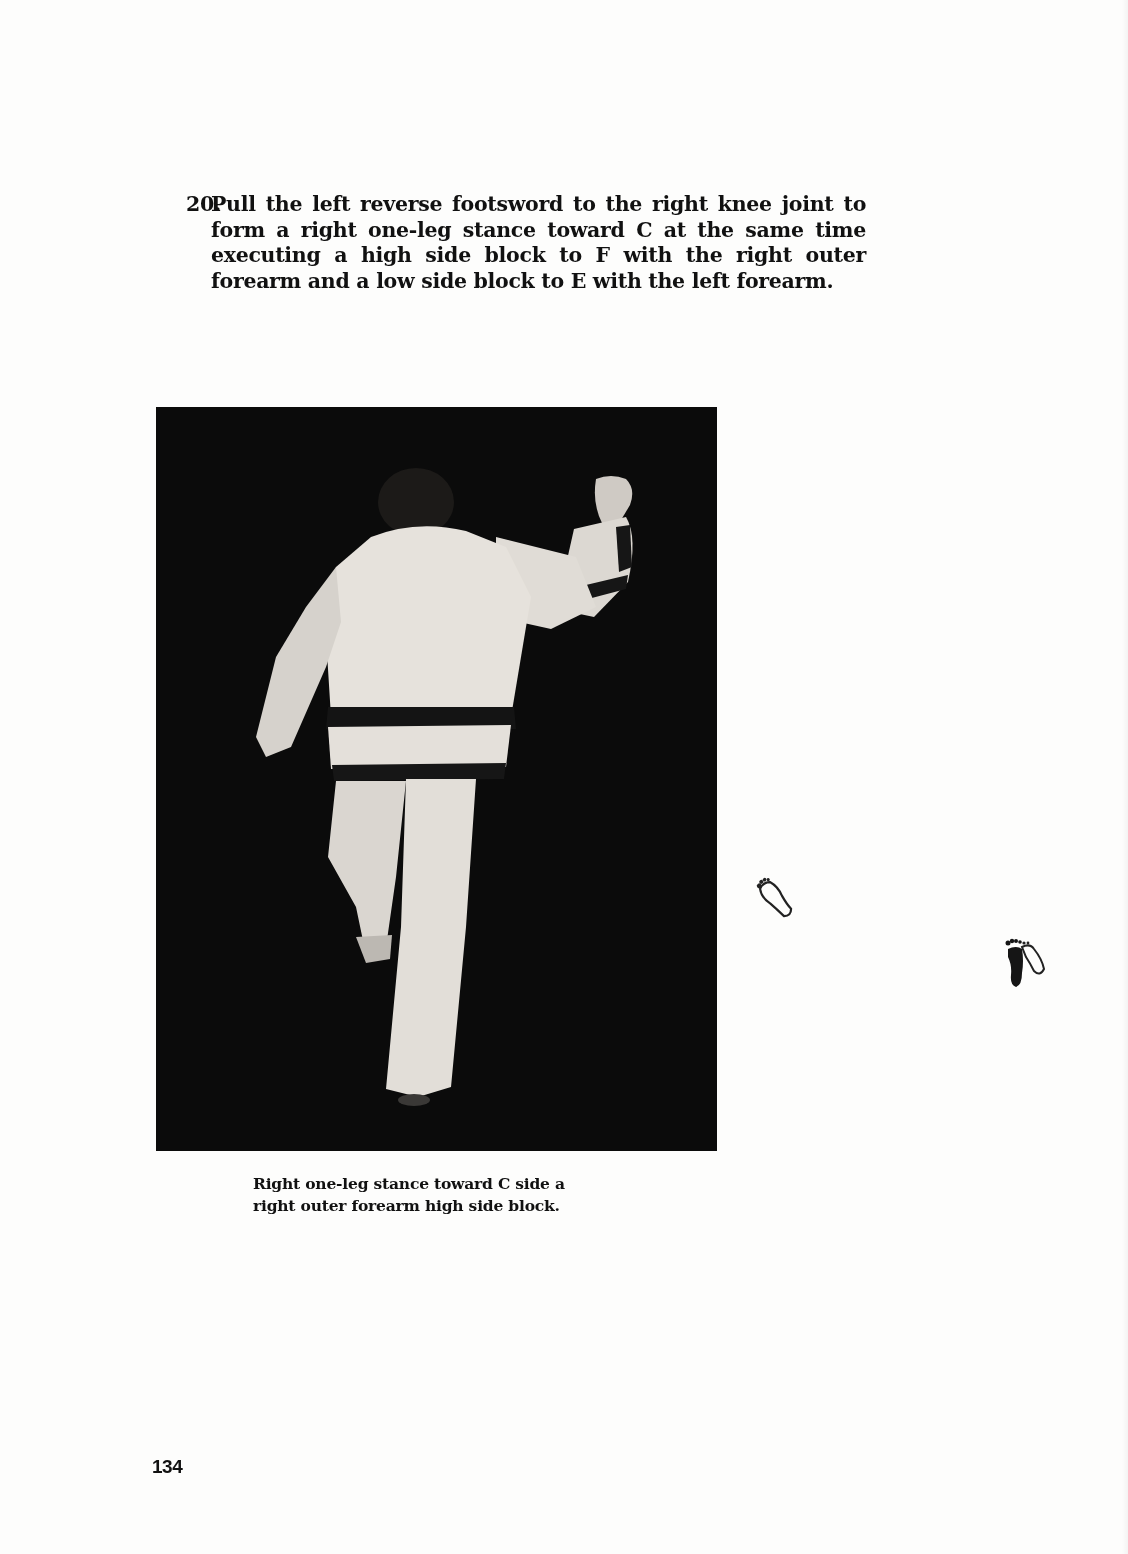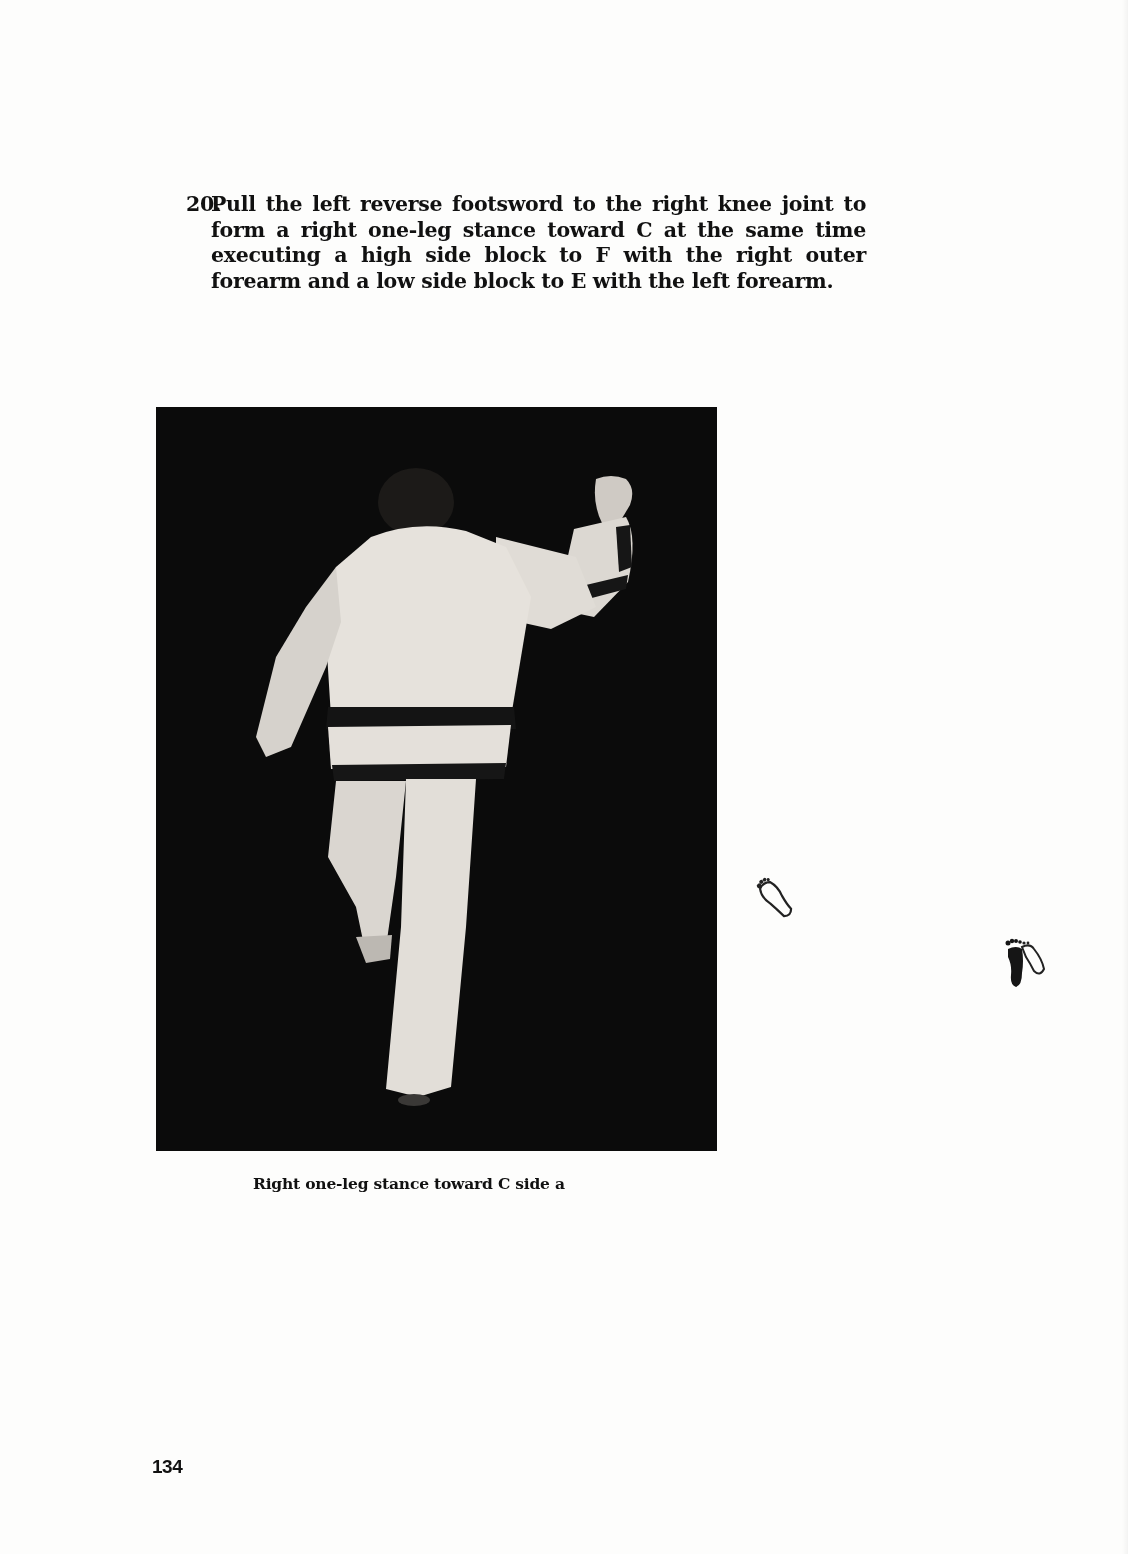--- a/index.html
+++ b/index.html
@@ -97,20 +97,21 @@
 
     <path d="M180 374 L250 374 L240 470 L230 540 L210 548 L200 500 L172 450 Z" fill="#dad6d0"></path>
     <path d="M200 530 L236 528 L234 552 L210 556 Z" fill="#bcb8b2"></path>
 
     <ellipse cx="258" cy="693" rx="16" ry="6" fill="#3a3836"></ellipse>
   </svg>
 </div>
 
 <div class="caption">
   <div>Right one-leg stance toward C side a</div>
+  <div>right outer forearm high side block.</div>
 </div>
 
 <div class="footprint fp1">
   <svg viewBox="0 0 46 48" width="46" height="48">
     <g transform="rotate(-35 23 24)">
       <path d="M16 8 Q22 4 28 8 Q32 16 30 26 Q29 36 30 42 Q26 48 20 44 Q18 34 16 26 Q12 16 16 8 Z" fill="none" stroke="#222" stroke-width="2.2"></path>
       <circle cx="17" cy="5" r="2.4" fill="#222"></circle>
       <circle cx="21" cy="3" r="2" fill="#222"></circle>
       <circle cx="25" cy="3" r="1.8" fill="#222"></circle>
       <circle cx="28" cy="5" r="1.6" fill="#222"></circle>

